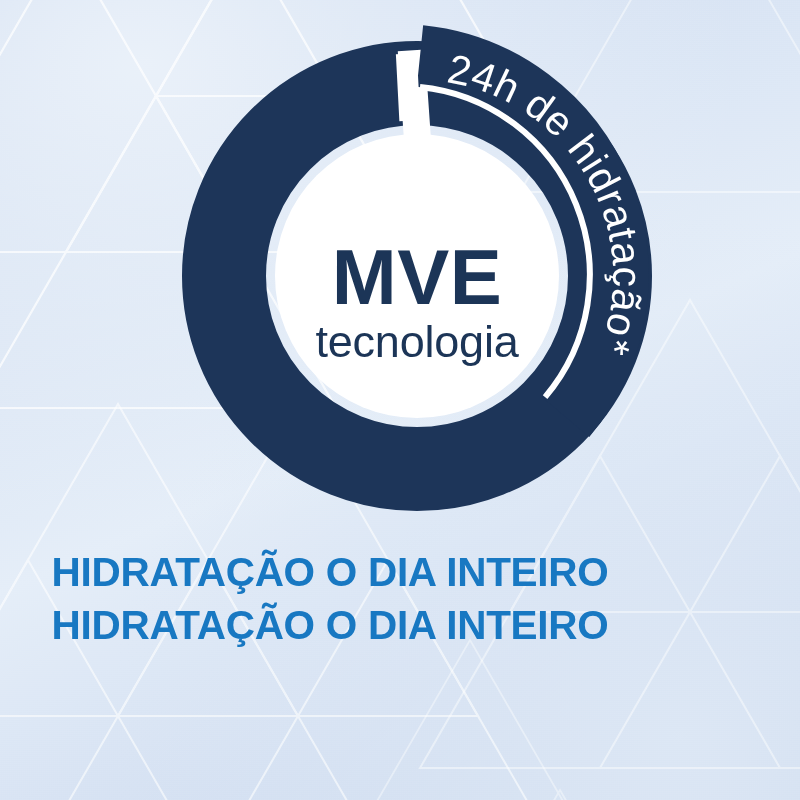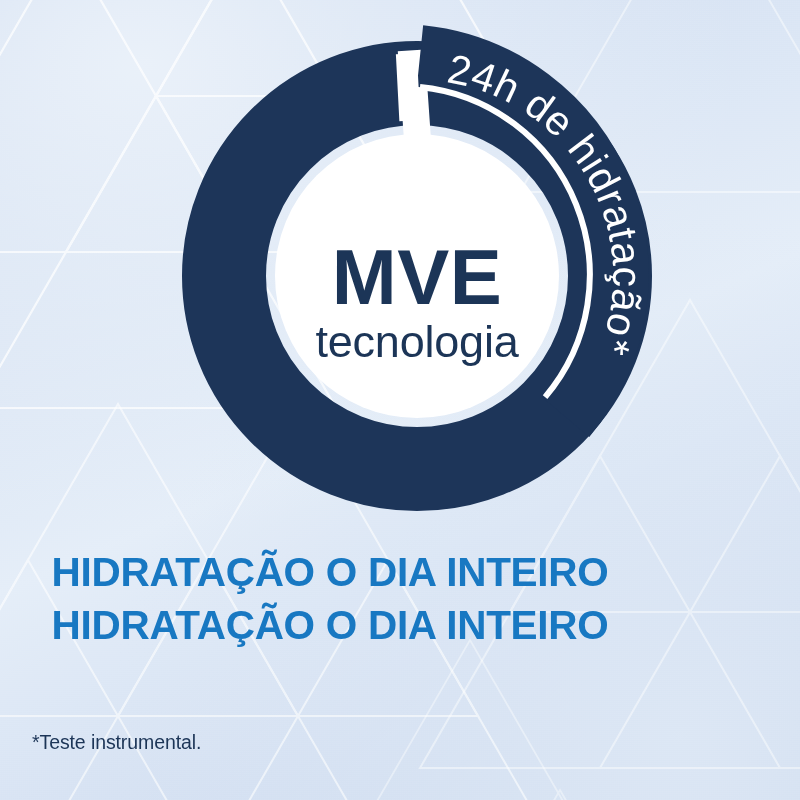--- a/index.html
+++ b/index.html
@@ -177,15 +177,14 @@
       <text class="mve-word" x="232" y="260" text-anchor="middle">MVE</text>
       <text class="mve-sub" x="232" y="313" text-anchor="middle">tecnologia</text>
     </svg>
   </div>
 
   <div id="headline">
     <span class="ln">HIDRATAÇÃO O DIA INTEIRO</span>
     <span class="ln">HIDRATAÇÃO O DIA INTEIRO</span>
   </div>
 
-  <div id="footnote">*Teste instrumental.</div>
 
 </div>
 
 </body></html>

